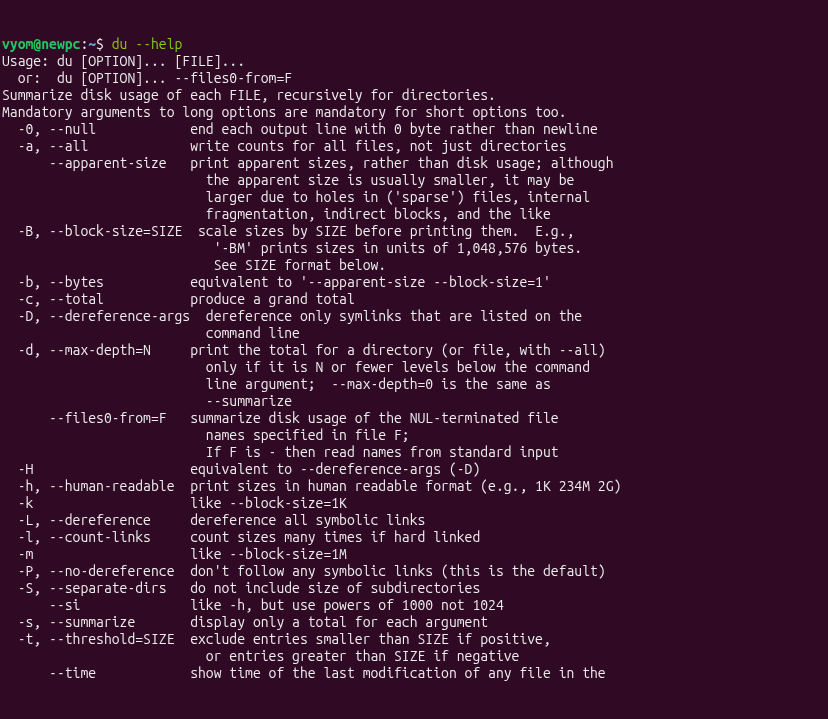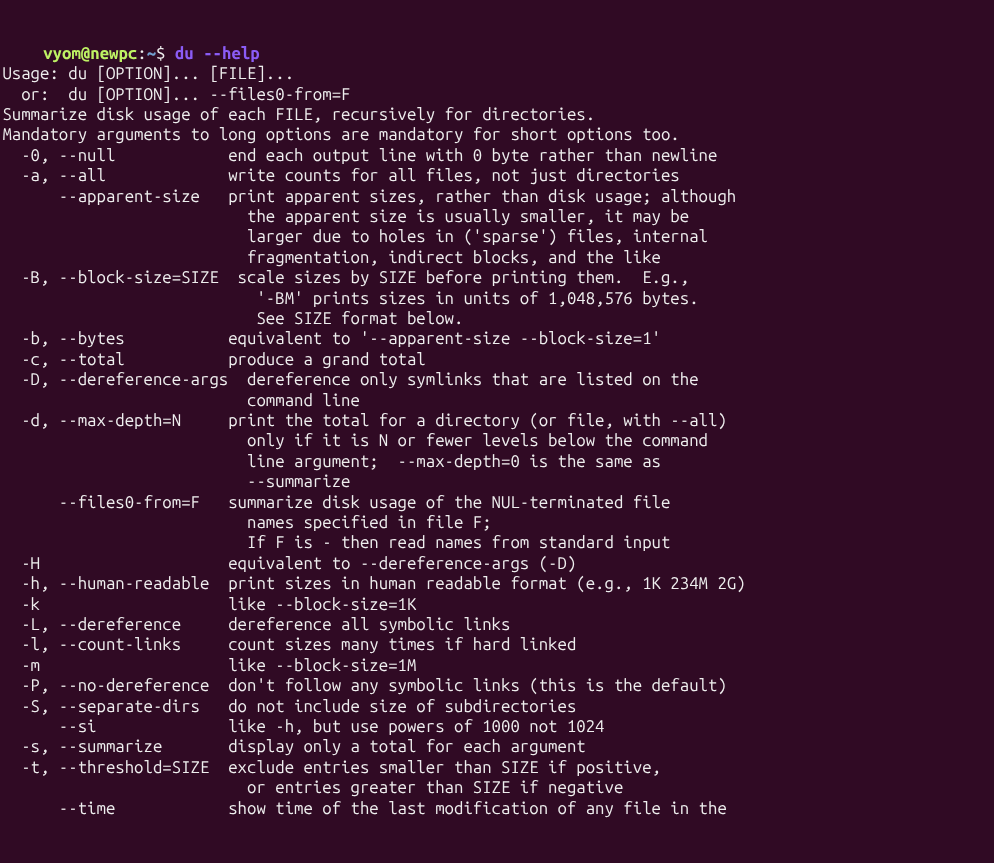--- a/index.html
+++ b/index.html
@@ -10,24 +10,24 @@
       font-family: "Ubuntu Mono", "DejaVu Sans Mono", "Courier New", monospace;
       font-size: 14px;
       line-height: 17px;
       color: #eeeeee;
       overflow: hidden;
     }
     .terminal {
       padding: 2px 2px;
       white-space: pre;
     }
-    .prompt-user { color: #bef264; font-weight: bold; margin-left: 34px; }
+    .prompt-user { color: #22c55e; font-weight: bold; }
     .prompt-path { color: #729fcf; font-weight: bold; }
     .prompt-sep  { color: #eeeeee; }
-    .cmd { color: #8b5cf6; font-weight: bold; }
+    .cmd { color: #84cc16; }
     .line { display: block; }
   </style>
 </head>
 <body>
 
 <div class="terminal">
   <span class="line"><span class="prompt-user">vyom@newpc</span><span class="prompt-sep">:</span><span class="prompt-path">~</span><span class="prompt-sep">$ </span><span class="cmd">du --help</span></span><div id="output"><span class="line">Usage: du [OPTION]... [FILE]...</span><span class="line">  or:  du [OPTION]... --files0-from=F</span><span class="line">Summarize disk usage of each FILE, recursively for directories.</span><span class="line"></span><span class="line">Mandatory arguments to long options are mandatory for short options too.</span><span class="line">  -0, --null            end each output line with 0 byte rather than newline</span><span class="line">  -a, --all             write counts for all files, not just directories</span><span class="line">      --apparent-size   print apparent sizes, rather than disk usage; although</span><span class="line">                          the apparent size is usually smaller, it may be</span><span class="line">                          larger due to holes in ('sparse') files, internal</span><span class="line">                          fragmentation, indirect blocks, and the like</span><span class="line">  -B, --block-size=SIZE  scale sizes by SIZE before printing them.  E.g.,</span><span class="line">                           '-BM' prints sizes in units of 1,048,576 bytes.</span><span class="line">                           See SIZE format below.</span><span class="line">  -b, --bytes           equivalent to '--apparent-size --block-size=1'</span><span class="line">  -c, --total           produce a grand total</span><span class="line">  -D, --dereference-args  dereference only symlinks that are listed on the</span><span class="line">                          command line</span><span class="line">  -d, --max-depth=N     print the total for a directory (or file, with --all)</span><span class="line">                          only if it is N or fewer levels below the command</span><span class="line">                          line argument;  --max-depth=0 is the same as</span><span class="line">                          --summarize</span><span class="line">      --files0-from=F   summarize disk usage of the NUL-terminated file</span><span class="line">                          names specified in file F;</span><span class="line">                          If F is - then read names from standard input</span><span class="line">  -H                    equivalent to --dereference-args (-D)</span><span class="line">  -h, --human-readable  print sizes in human readable format (e.g., 1K 234M 2G)</span><span class="line">  -k                    like --block-size=1K</span><span class="line">  -L, --dereference     dereference all symbolic links</span><span class="line">  -l, --count-links     count sizes many times if hard linked</span><span class="line">  -m                    like --block-size=1M</span><span class="line">  -P, --no-dereference  don't follow any symbolic links (this is the default)</span><span class="line">  -S, --separate-dirs   do not include size of subdirectories</span><span class="line">      --si              like -h, but use powers of 1000 not 1024</span><span class="line">  -s, --summarize       display only a total for each argument</span><span class="line">  -t, --threshold=SIZE  exclude entries smaller than SIZE if positive,</span><span class="line">                          or entries greater than SIZE if negative</span><span class="line">      --time            show time of the last modification of any file in the</span></div>
 </div>
 
 </body></html>

